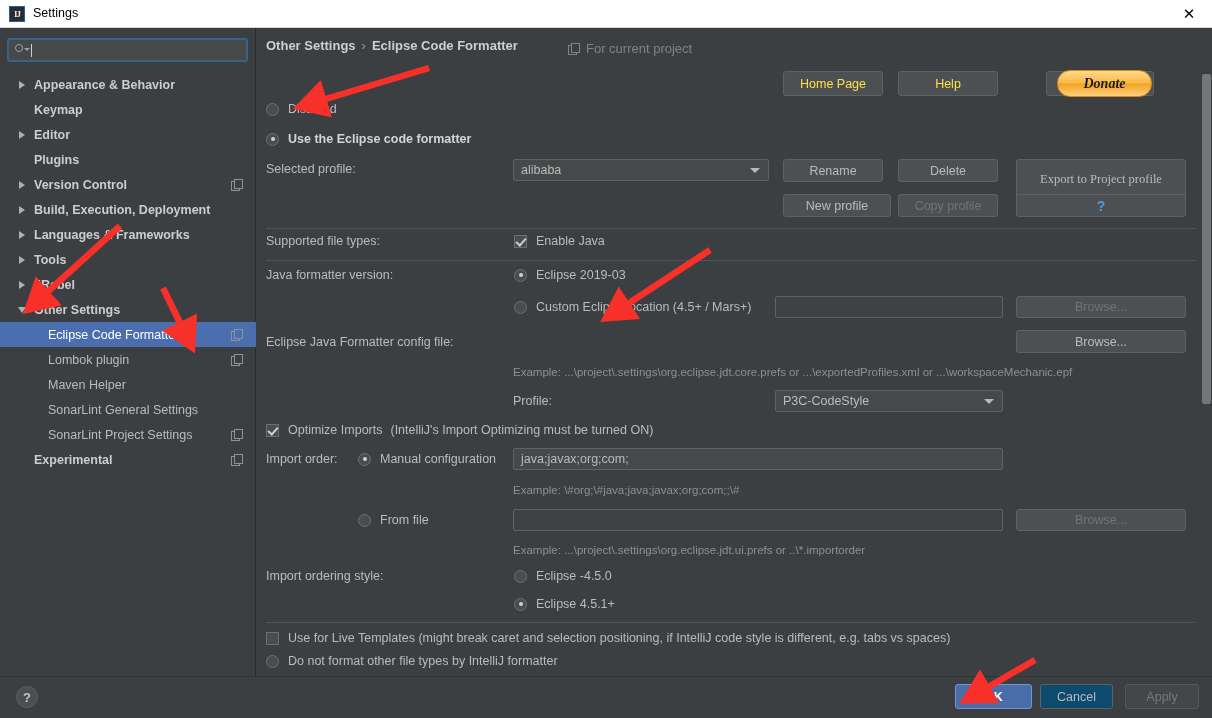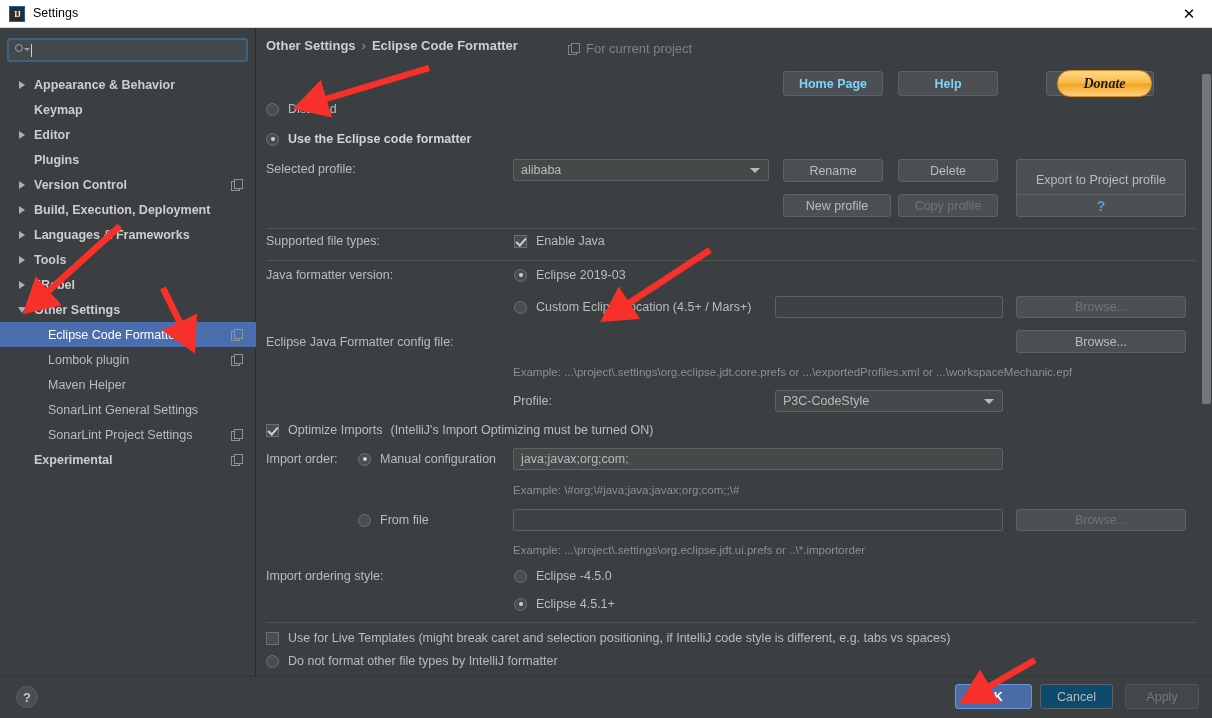--- a/index.html
+++ b/index.html
@@ -179,21 +179,21 @@
     position: absolute; left: 9px; width: 930px; height: 1px; background: #4f5355;
   }
 
   
   .btn {
     background: #4c5052; border: 1px solid #5e6265; border-radius: 3px;
     color: #bbbbbb; font-size: 12.5px; font-family: "Liberation Sans", sans-serif;
     display: flex; align-items: center; justify-content: center;
     position: absolute; cursor: default;
   }
-  .btn.bold { font-weight: bold; color: #7dd3fc; }
+  .btn.bold { font-weight: normal; color: #fde047; }
   .btn.disabled { color: #6f7477; }
   .btn.qmark { color: #4c9ee0; font-size: 14px; font-weight: bold; }
 
   .donate-shell {
     position: absolute; background: #4c5052; border: 1px solid #5e6265; border-radius: 3px;
   }
   .donate-pill {
     position: absolute;
     background: linear-gradient(180deg,#ffd98a 0%,#f9b945 48%,#f1a324 52%,#ffd07a 100%);
     border: 1px solid #d08b1f; border-radius: 13px;
@@ -390,21 +390,21 @@
     <div class="row" style="left:9px; top:134px;">
       <span class="lbl">Selected profile:</span>
     </div>
     <div class="combo" style="left:256px; top:131px; width:256px; height:22px;">
       <span>alibaba</span>
       <span class="arrow"></span>
     </div>
 
     <div class="btn" style="left:526px; top:131px; width:100px; height:23px;">Rename</div>
     <div class="btn" style="left:641px; top:131px; width:100px; height:23px;">Delete</div>
-    <div class="btn" style="left:759px; top:131px; width:170px; height:41px;">Export to Project profile</div>
+    <div class="btn" style="left:759px; top:131px; width:170px; height:41px;font-family:Liberation Serif, serif;">Export to Project profile</div>
 
     <div class="btn" style="left:526px; top:166px; width:108px; height:23px;text-align:center;">New profile</div>
     <div class="btn disabled" style="left:641px; top:166px; width:100px; height:23px;">Copy profile</div>
     <div class="btn qmark" style="left:759px; top:166px; width:170px; height:23px;">?</div>
 
     <div class="sep" style="top:200px;"></div>
 
     <div class="row" style="left:9px; top:206px;">
       <span class="lbl">Supported file types:</span>
     </div>

